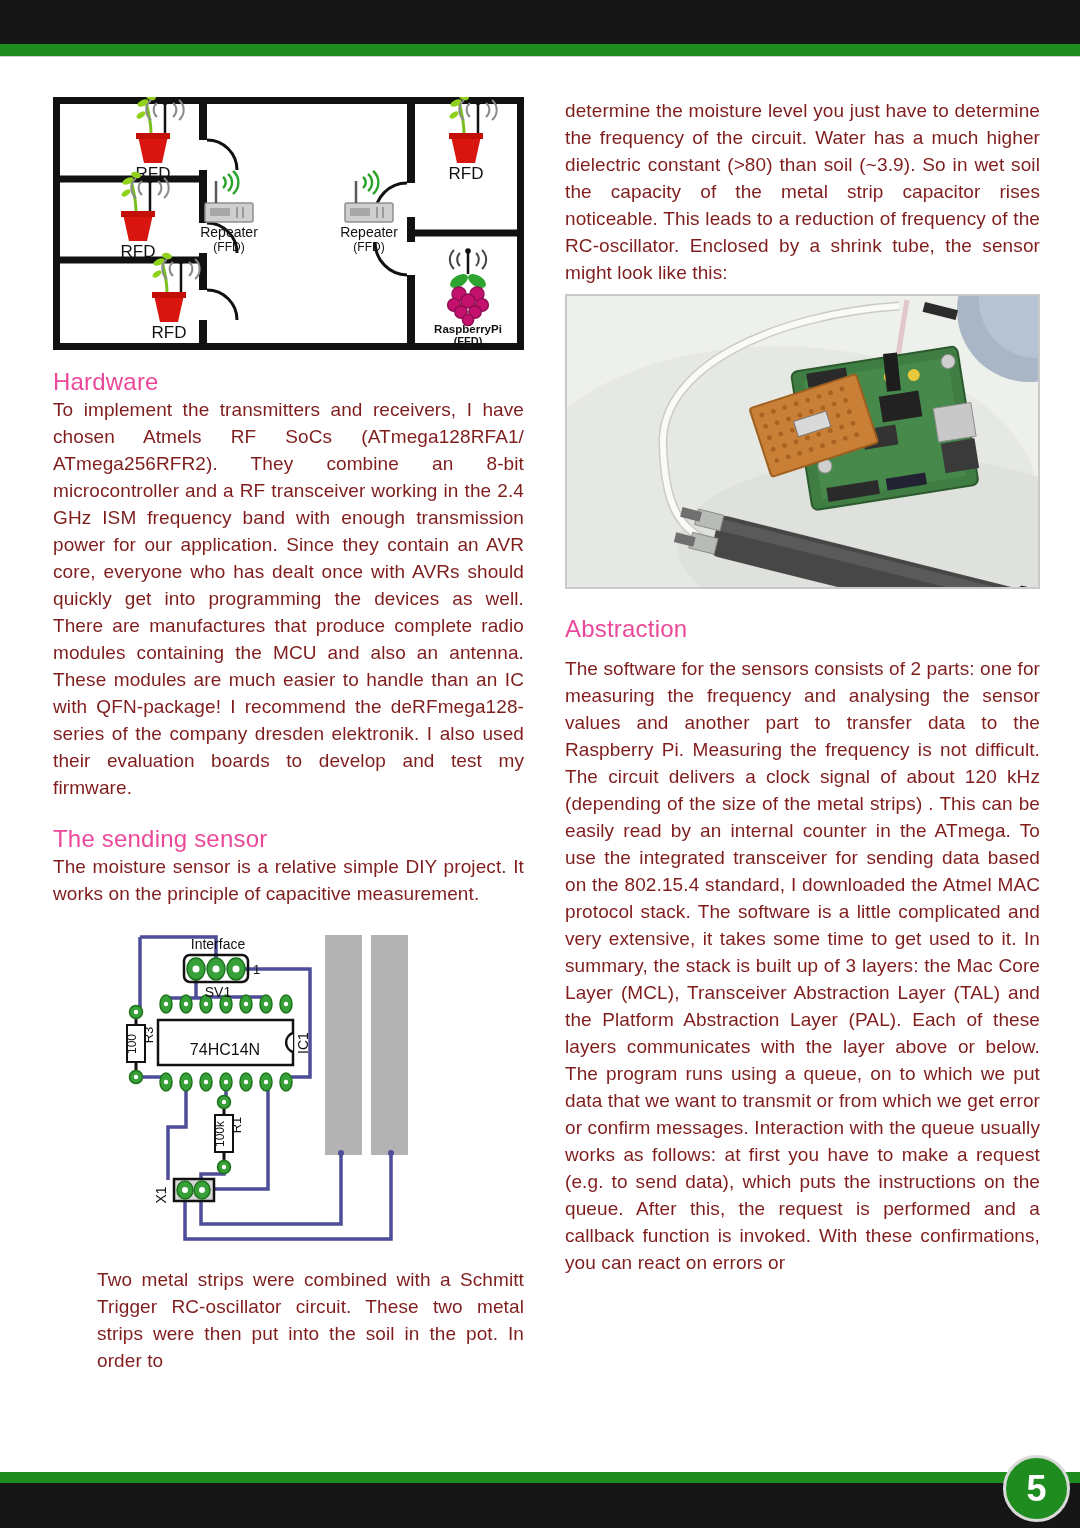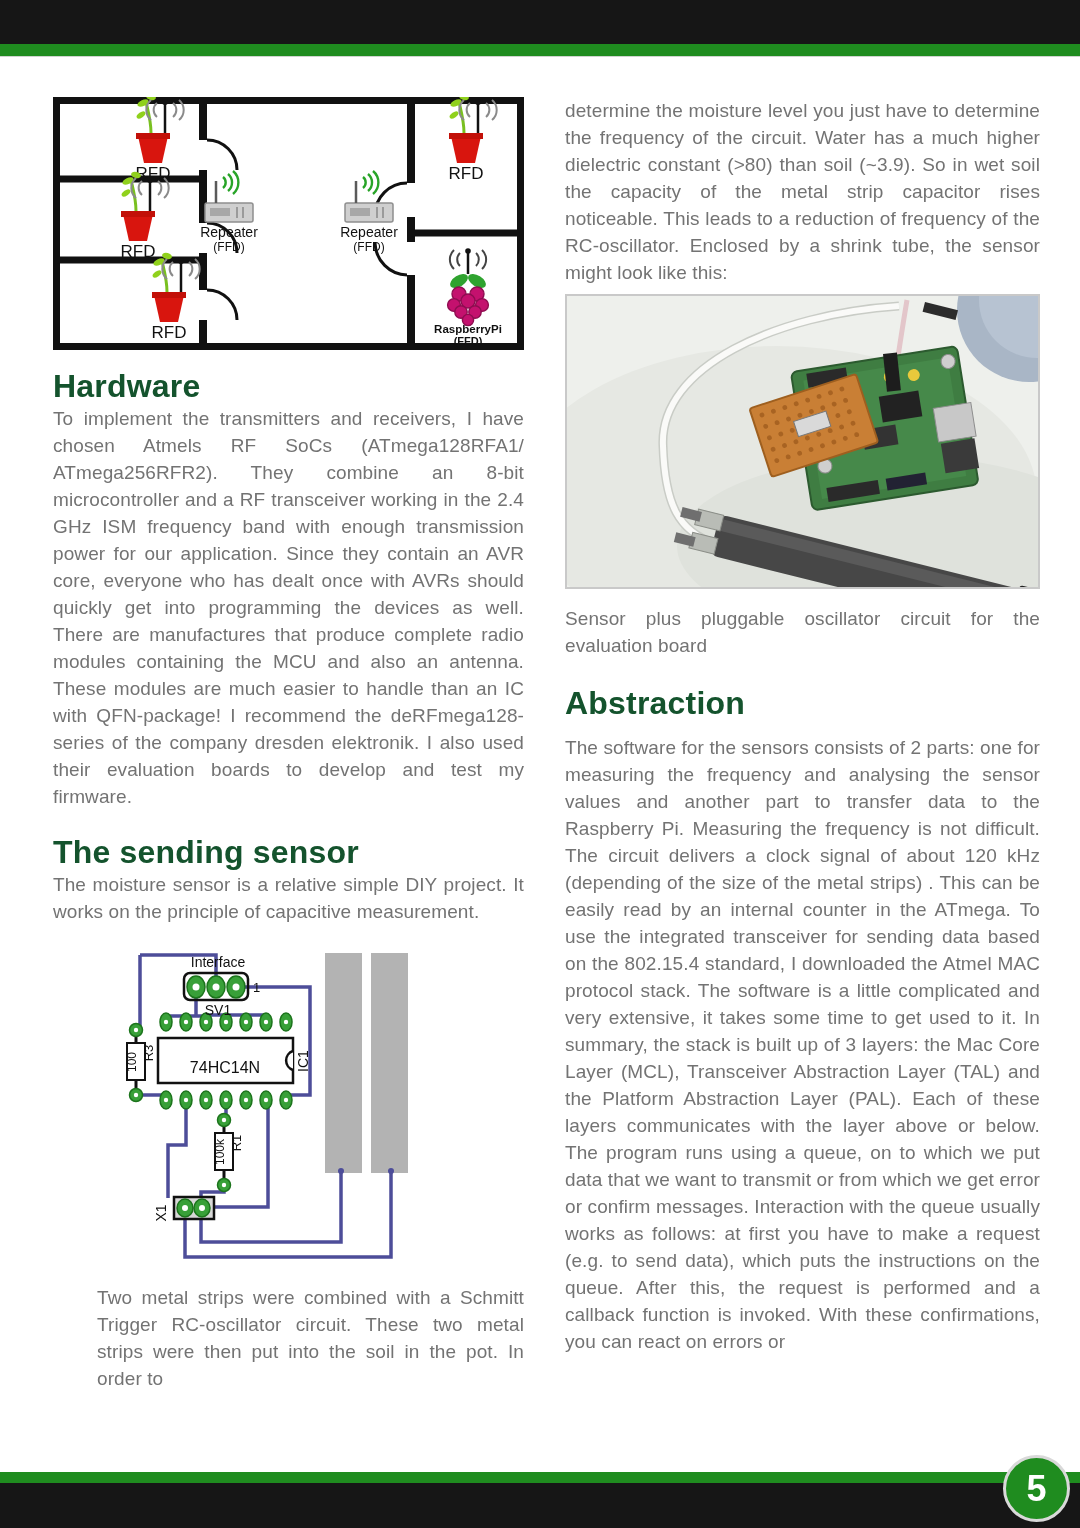--- a/index.html
+++ b/index.html
@@ -16,25 +16,25 @@
   .page-badge {
     position:absolute; left:1003px; top:1455px; width:67px; height:67px;
     background:#1f8c1f; border:3px solid #d9d9d9; border-radius:50%;
     display:flex; align-items:center; justify-content:center;
     color:#fff; font-size:36px; font-weight:bold; z-index:5;
   }
   .col { position:absolute; top:97px; }
   .col-left  { left:53px;  width:471px; }
   .col-right { left:565px; width:475px; }
   .body-text {
-    font-size:19px; line-height:27px; text-align:justify; color:#737373;
+    font-size:19px; line-height:27px; text-align:justify; color:#7f1d1d;
     letter-spacing:0.1px;
   }
   h2.sect {
-    font-size:32px; font-weight:bold; color:#14532d; letter-spacing:0.2px;
+    font-size:24px; font-weight:normal; color:#ec4899; letter-spacing:0.2px;
   }
   .h-hardware   { margin-top:14px; }
   .p-hardware   { }
   .h-moisture   { margin-top:24px; }
   .p-moisture   { }
   .circuit-wrap { margin:20px 0 10px 55px; }
   .p-strips     { margin-top:6px;margin-left:44px; }
   .photo-wrap   { margin-top:8px; border:2px solid #c9c9c9; line-height:0; }
   .p-caption    { margin-top:16px; }
   .h-programming{ margin-top:26px; }
@@ -367,21 +367,20 @@
           <rect x="150" y="222" width="330" height="12" rx="6" fill="#5a5a5a"></rect>
           <rect x="458" y="214" width="34" height="50" rx="4" fill="#222"></rect>
           <rect x="128" y="218" width="26" height="16" fill="#b9bcb6" stroke="#8b8e88"></rect>
           <rect x="128" y="242" width="26" height="16" fill="#b9bcb6" stroke="#8b8e88"></rect>
           <rect x="112" y="220" width="20" height="10" fill="#6f6f6f"></rect>
           <rect x="112" y="246" width="20" height="10" fill="#6f6f6f"></rect>
         </g>
       </svg>
     </div>
 
-    <p class="body-text p-caption">Sensor plus pluggable oscillator circuit for the evaluation board</p>
 
     <h2 class="sect h-programming">Abstraction</h2>
     <p class="body-text p-programming">The software for the sensors consists of 2 parts: one for measuring the frequency and analysing the sensor values and another part to transfer data to the Raspberry Pi.  Measuring the frequency is not difficult.  The circuit delivers a clock signal of about 120 kHz (depending of the size of the metal strips) . This can be easily read by an internal counter in the ATmega.  To use the integrated transceiver for sending data based on the 802.15.4 standard, I downloaded the Atmel MAC protocol stack. The software is a little complicated and very extensive, it takes some time to get used to it.  In summary, the stack is built up of 3 layers: the Mac Core Layer (MCL), Transceiver Abstraction Layer (TAL) and the Platform Abstraction Layer (PAL). Each of these layers communicates with the layer above or below. The program runs using a queue, on to which we put data that we want to transmit or from which we get error or confirm messages.  Interaction with the queue usually works as follows: at first you have to make a request (e.g. to send data), which puts the instructions on the queue.  After this, the request is performed and a callback function is invoked.  With these confirmations, you can react on errors or</p>
   </div>
 
   <div class="foot-green"></div>
   <div class="foot-black"></div>
   <div class="page-badge">5</div>
 
 </div>

